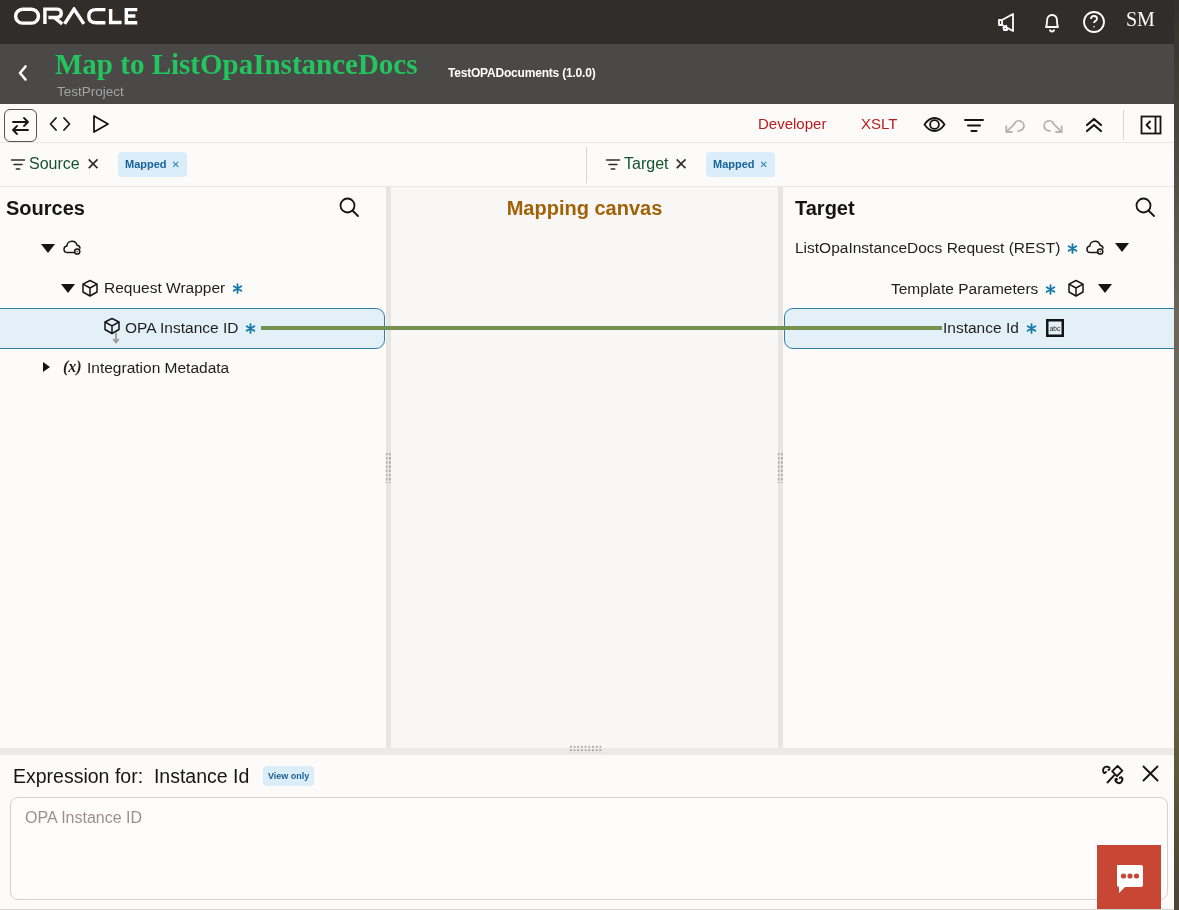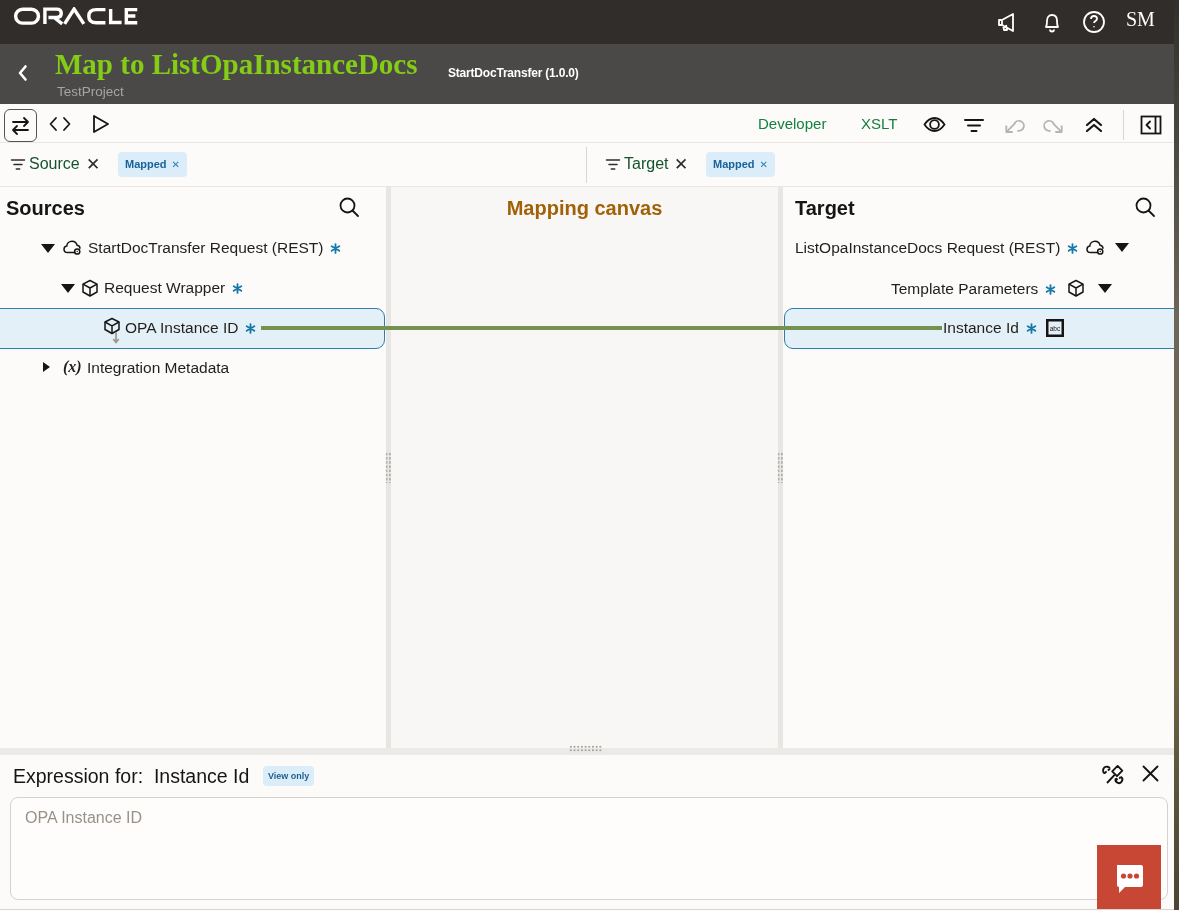--- a/index.html
+++ b/index.html
@@ -3,27 +3,27 @@
 <meta charset="utf-8">
 <style>
 * { margin:0; padding:0; box-sizing:border-box; }
 html,body { width:1179px; height:910px; overflow:hidden; }
 body { font-family:"Liberation Sans", sans-serif; background:#fcfbfa; position:relative; }
 #topbar { position:absolute; left:0; top:0; width:1179px; height:44px; background:#312d2a; }
 #logo { position:absolute; left:13px; top:7px; }
 .tbicon { position:absolute; top:7px; width:30px; height:30px; }
 #hdr { position:absolute; left:0; top:44px; width:1179px; height:60px; background:#4b4947; }
 #backch { position:absolute; left:11px; top:17px; }
-#title { position:absolute; left:55px; top:4px; font-family:"Liberation Serif", serif; font-weight:bold; font-size:29px; color:#84cc16; }
+#title { position:absolute; left:55px; top:4px; font-family:"Liberation Serif", serif; font-weight:bold; font-size:29px; color:#22c55e; }
 #ver { position:absolute; left:448px; top:22px; font-size:12px; letter-spacing:-0.2px; font-weight:bold; color:#fff; }
 #proj { position:absolute; left:57px; top:40px; font-size:13.5px; color:#a2a4a6; }
 #toolbar { position:absolute; left:0; top:104px; width:1179px; height:39px; background:#fcfbfa; border-bottom:1px solid #e9e6e3; }
 #swapbtn { position:absolute; left:4px; top:5px; width:33px; height:33px; border:1px solid #58534e; border-radius:6px; }
 .ticon { position:absolute; top:8px; }
-.ttext { position:absolute; top:11px; font-size:15px; color:#15803d; }
+.ttext { position:absolute; top:11px; font-size:15px; color:#b91c1c; }
 #tooldiv { position:absolute; left:1123px; top:6px; width:1px; height:30px; background:#d9d6d2; }
 #filterrow { position:absolute; left:0; top:143px; width:1179px; height:44px; background:#fcfbfa; border-bottom:1px solid #e9e6e3; }
 .ftext { position:absolute; top:12px; font-size:16px; color:#14532d; }
 .fx { position:absolute; top:11px; font-size:17px; color:#2f2c28; font-weight:normal; }
 .chip { position:absolute; top:9px; height:25px; background:#daedf9; border-radius:4px; font-size:11px; font-weight:bold; color:#19629c; line-height:25px; padding:0 7px; }
 .chip span { font-weight:normal; margin-left:5px; font-size:10px; color:#2c7fb0; }
 #fdiv { position:absolute; left:586px; top:4px; width:1px; height:36px; background:#d9d6d2; }
 #panels { position:absolute; left:0; top:187px; width:994px; height:561px;padding-left:35px; }
 #srcpanel { position:absolute; left:0; top:0; width:386px; height:558px; background:#fcfbfa; }
 #gut1 { position:absolute; left:386px; top:0; width:5px; height:561px; background:#e8e6e3; }
@@ -94,21 +94,21 @@
     <circle cx="15" cy="19.8" r="0.8" fill="#fff" stroke="none"></circle>
   </svg>
   <div style="position:absolute; left:1126px; top:8px; font-family:'Liberation Serif',serif; font-size:20px; color:#fff;">SM</div>
 </div>
 
 <div id="hdr">
   <svg id="backch" width="24" height="24" viewBox="0 0 24 24" fill="none" stroke="#fff" stroke-width="2.6" stroke-linecap="round" stroke-linejoin="round">
     <path d="M14.5 5.5 L9 12 L14.5 18.5"></path>
   </svg>
   <div id="title">Map to ListOpaInstanceDocs</div>
-  <div id="ver">StartDocTransfer (1.0.0)</div>
+  <div id="ver">TestOPADocuments (1.0.0)</div>
   <div id="proj">TestProject</div>
 </div>
 
 <div id="toolbar">
   <div id="swapbtn">
     <svg width="31" height="31" viewBox="0 0 31 31" fill="none" stroke="#161513" stroke-width="1.8">
       <path d="M8 12 L23 12 M19 8 L23 12 L19 16" stroke-linejoin="round" stroke-linecap="round"></path>
       <path d="M23 20 L8 20 M12 16 L8 20 L12 24" stroke-linejoin="round" stroke-linecap="round"></path>
     </svg>
   </div>
@@ -169,23 +169,20 @@
       <circle cx="10.5" cy="10.5" r="7"></circle>
       <path d="M15.5 15.5 L21 21" stroke-linecap="round"></path>
     </svg>
     <div class="trow" style="top:41px">
       <span class="tri trid" style="position:absolute;left:41px;top:16px"></span>
       <svg style="position:absolute;left:63px;top:12px" width="19" height="17" viewBox="0 0 19 17" fill="none" stroke="#161513" stroke-width="1.5">
         <path d="M12.5 12.5 L4.5 12.5 C2.3 12.5 1 11 1 9.2 C1 7.5 2.2 6.2 3.8 6 C4 3.2 6.3 1.2 9 1.2 C11.5 1.2 13.6 2.9 14.1 5.3 C15.8 5.6 17 7 17 8.7"></path>
         <circle cx="14.2" cy="11.5" r="2.6"></circle>
         <circle cx="14.2" cy="11.5" r="0.7" fill="#161513" stroke="none"></circle>
       </svg>
-      <span class="lbl" style="left:88px">StartDocTransfer Request (REST)<svg class="ast" viewBox="0 0 12 12">
-            <use href="#star6"></use>
-          </svg></span>
     </div>
     <div class="trow" style="top:81px">
       <span class="tri trid" style="position:absolute;left:61px;top:16px"></span>
       <svg style="position:absolute;left:81px;top:11px" width="18" height="19" viewBox="0 0 18 19" fill="none" stroke="#161513" stroke-width="1.5" stroke-linejoin="round">
         <path d="M9 1.5 L16 5.2 L16 13 L9 17 L2 13 L2 5.2 Z"></path>
         <path d="M2 5.2 L9 9 L16 5.2 M9 9 L9 17"></path>
       </svg>
       <span class="lbl" style="left:104px">Request Wrapper<svg class="ast" viewBox="0 0 12 12">
             <use href="#star6"></use>
           </svg></span>

